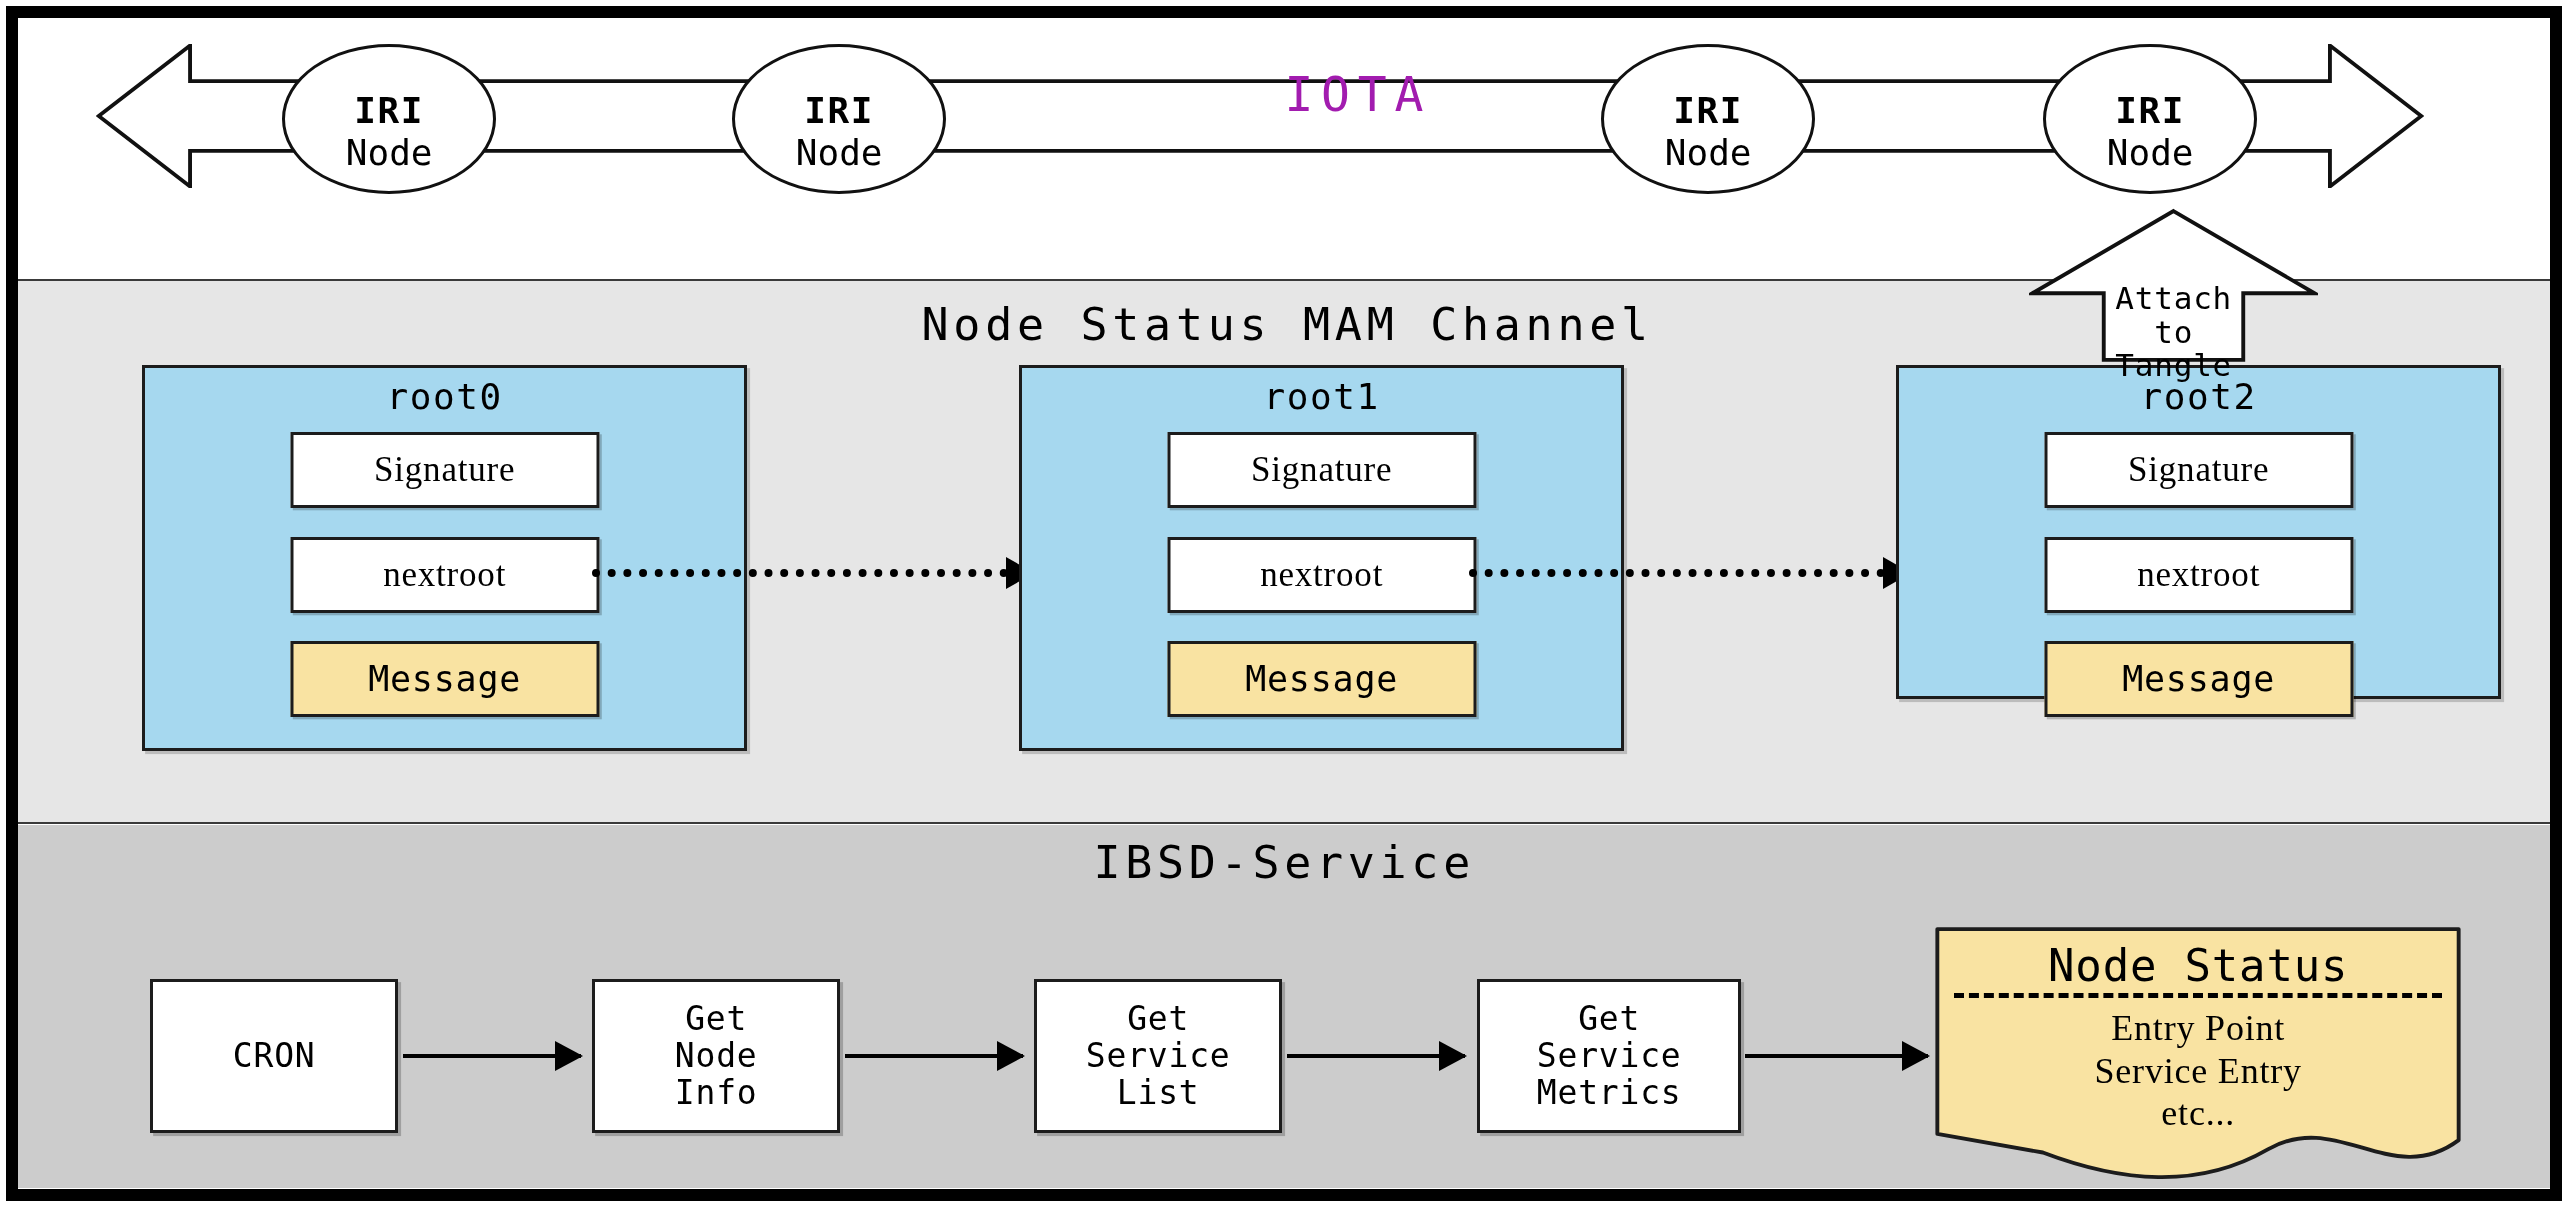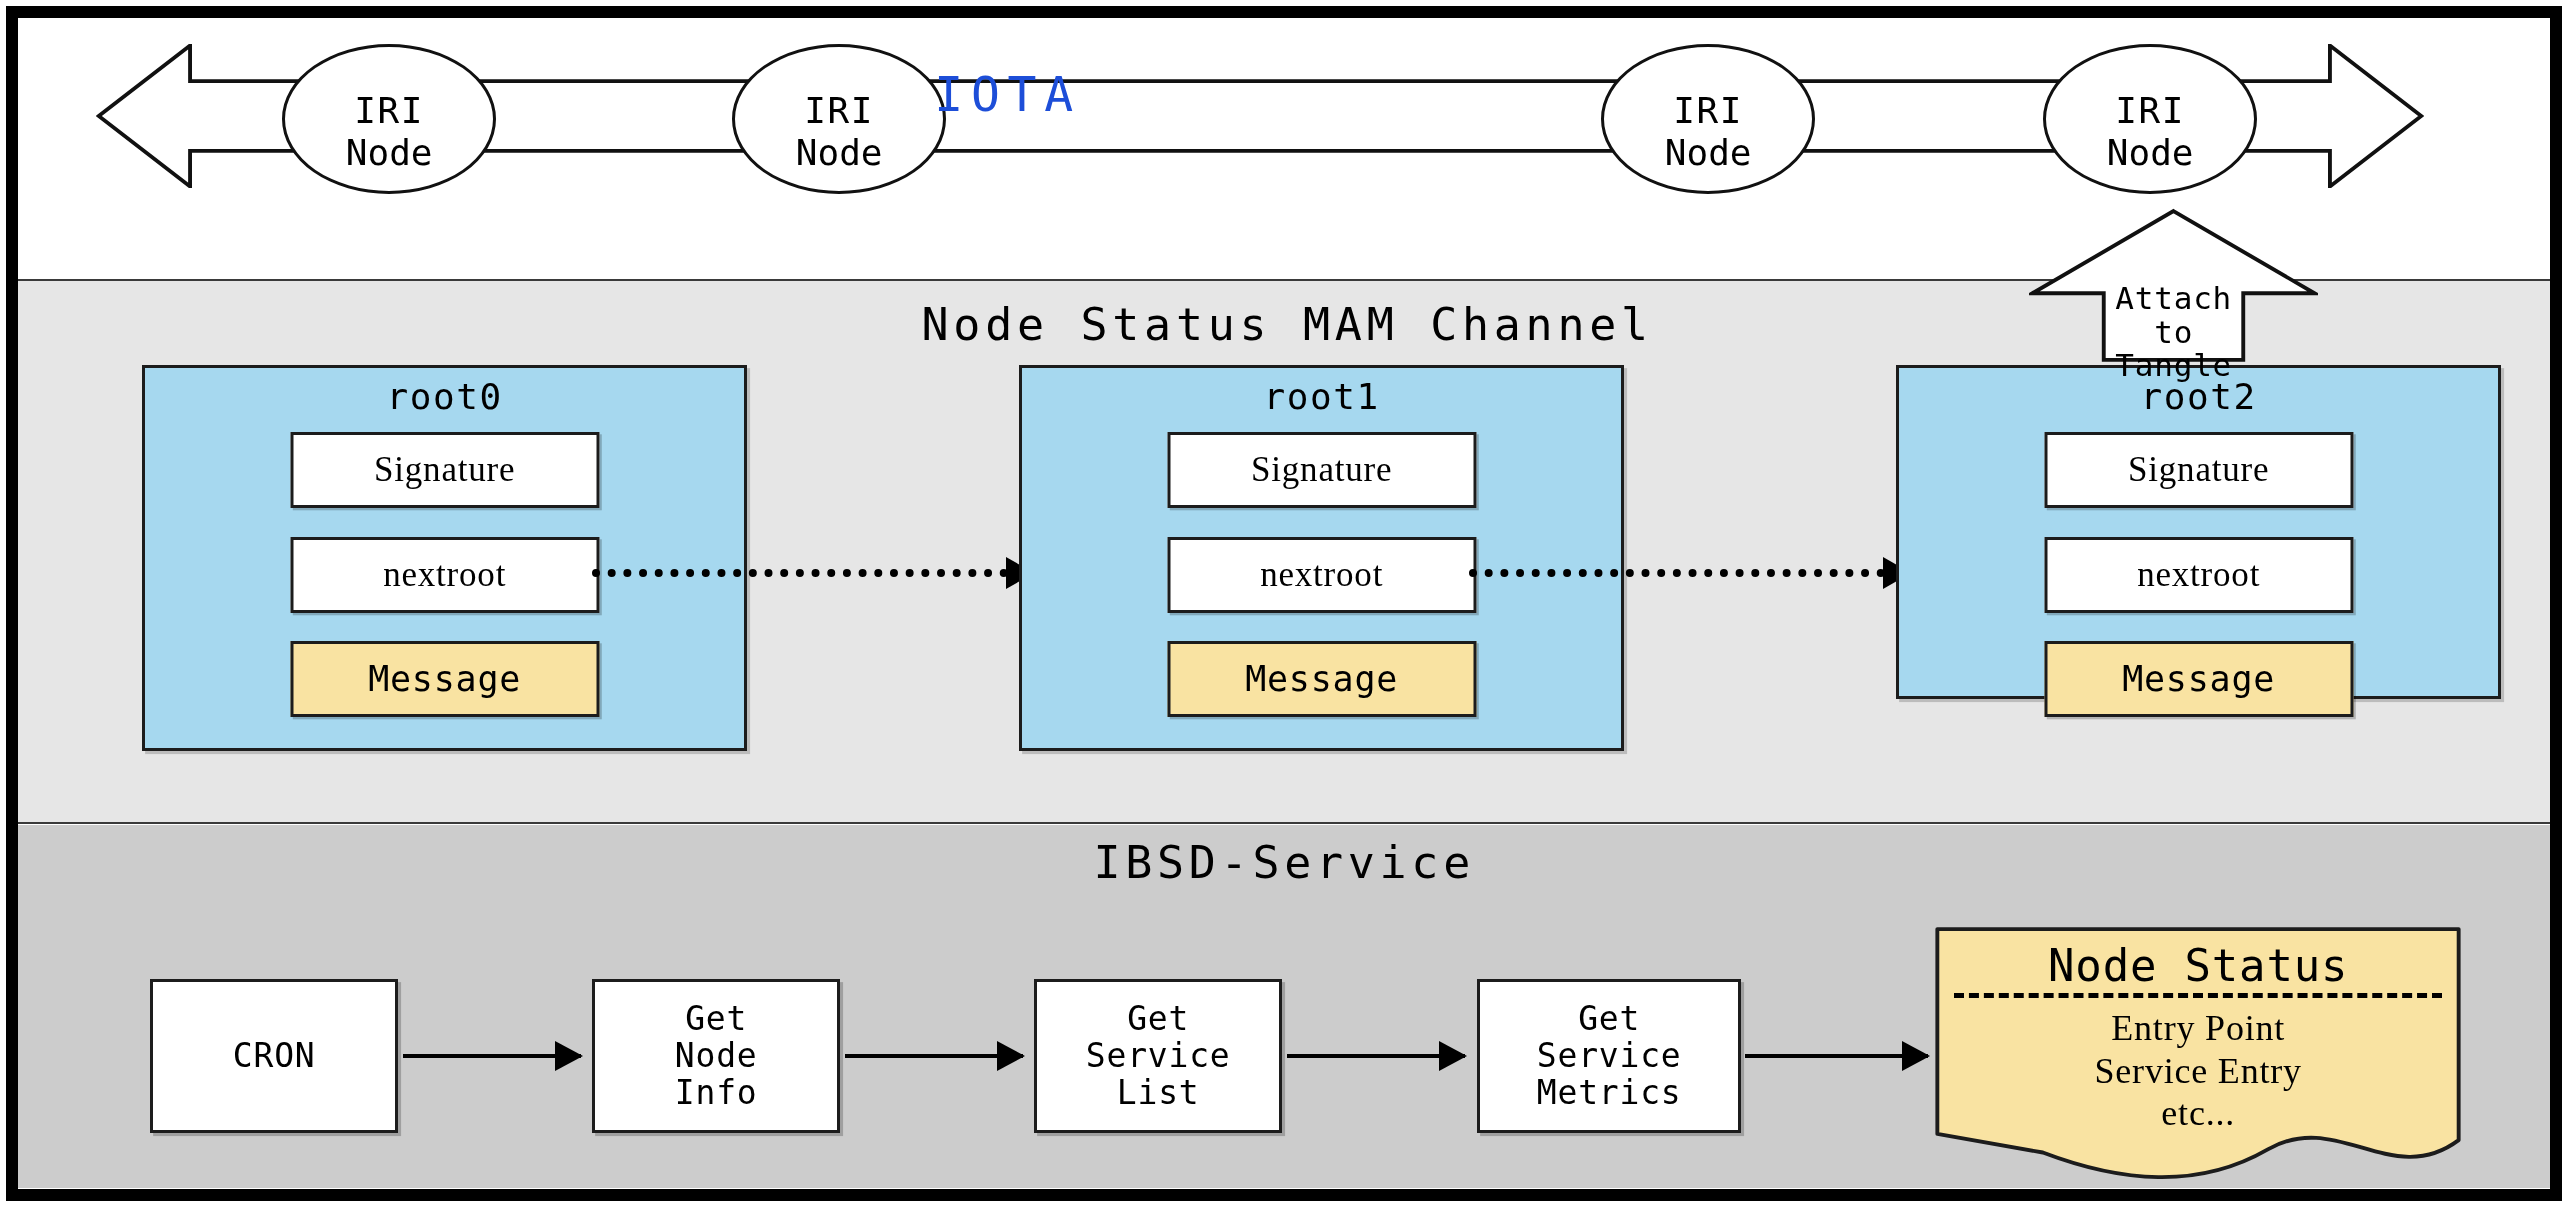--- a/index.html
+++ b/index.html
@@ -33,25 +33,25 @@
 
   
   #tangle-arrow{position:absolute;left:78px;top:26px;width:2328px;height:144px;}
   .iri-node{
     position:absolute;width:208px;height:144px;
     border:3.1px solid #111;border-radius:50%;
     background:#ffffff;
     display:flex;flex-direction:column;align-items:center;justify-content:center;
     line-height:1.0;font-size:36px;color:#000;
   }
-  .iri-node .l1{font-weight:normal;letter-spacing:1.6px;margin-top:25px;}
+  .iri-node .l1{font-weight:bold;letter-spacing:1.6px;margin-top:25px;}
   .iri-node .l2{margin-top:6.2px;}
   #iota-label{
-    position:absolute;top:48px;left:916px;width:497px;text-align:left;
-    font-size:48px;letter-spacing:7.8px;color:#1d4ed8;
+    position:absolute;top:48px;left:916px;width:497px;text-align:right;
+    font-size:48px;letter-spacing:7.8px;color:#a21caf;
   }
 
   
   .root-block{
     position:absolute;
     background:#a6d8ef;
     border:3.9px solid #1c1c1c;
     box-sizing:border-box;
     box-shadow:3.1px 3.1px 0 rgba(0,0,0,0.18);
   }

